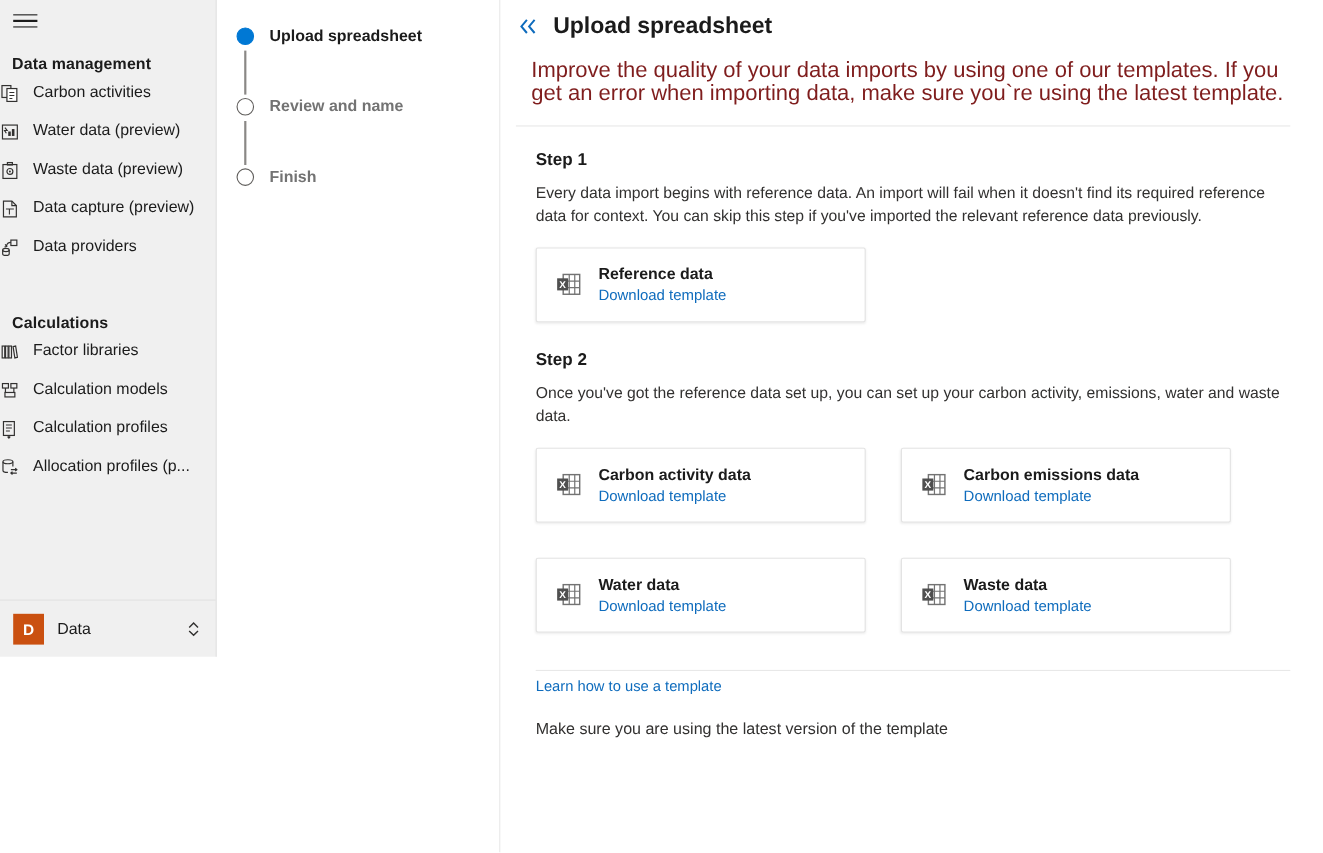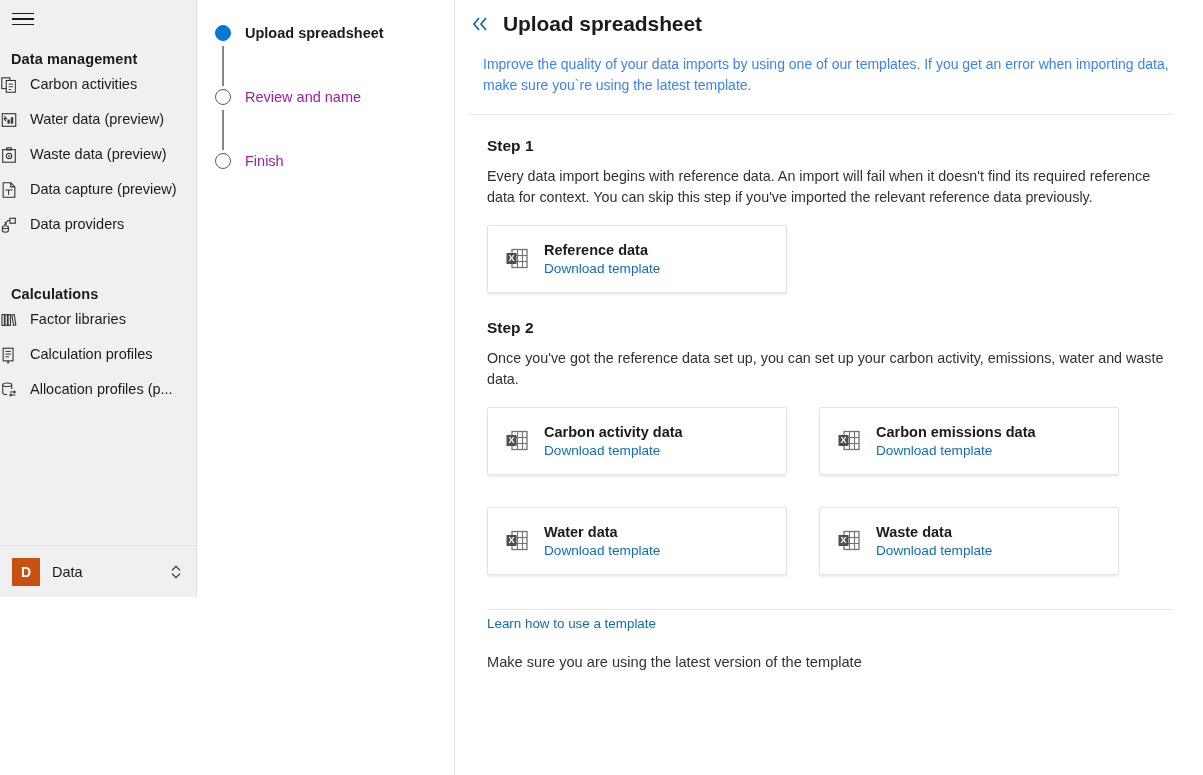--- a/index.html
+++ b/index.html
@@ -68,36 +68,36 @@
     width: 258px; flex: 0 0 258px; height: 775px;
     background: #ffffff; border-right: 1px solid #e1e1e1;
     padding: 22px 0 0 18px;
   }
   .step-row { display: flex; align-items: flex-start; gap: 14px; height: 24px; }
   .step-dot-outer {
     width: 16px; height: 16px; flex: 0 0 16px; margin-top: 3px;
     border-radius: 50%; border: 1.5px solid #605e5c; background: #ffffff;
   }
   .step-dot-outer.active { background: #0078d4; border-color: #0078d4; }
-  .step-label { font-size: 14.5px; color: #a21caf; line-height: 22px; }
+  .step-label { font-size: 14.5px; color: #737373; line-height: 22px; font-weight: bold; }
   .step-label.active { color: #1b1b1b; font-weight: bold; }
   .step-conn { width: 16px; display: flex; justify-content: center; height: 40px; }
   .step-conn i { display: block; width: 1.3px; height: 100%; background: #8a8886; }
 
   
   .main {
     flex: 1; height: 775px; display: flex; flex-direction: column;
     background: #ffffff; min-width: 0;
   }
   .main-head { padding: 12px 30px 0 14px; }
   .title-row { display: flex; align-items: center; gap: 12px; }
   .back-chevrons { width: 22px; height: 22px; cursor: pointer; flex: 0 0 22px; }
   .page-title { font-size: 21px; color: #1b1b1b; font-weight: bold; letter-spacing: -0.1px; }
   .intro {
-    margin: 18px 0 0 14px; font-size: 14px; color: #3b82f6;
+    margin: 18px 0 0 14px; font-size: 20px; color: #7f1d1d;
     line-height: 21px; max-width: 700px;
   }
   .head-divider { height: 1px; background: #e8e8e8; margin-top: 18px; }
 
   .body-scroll { flex: 1; overflow: hidden; padding: 16px 30px 0 32px; }
   .section-title {
     font-size: 15.5px; font-weight: bold; color: #1b1b1b; margin-top: 6px;
   }
   .section-desc {
     font-size: 14.3px; color: #323130; line-height: 21px; margin-top: 11px;
@@ -221,20 +221,30 @@
       <div class="nav-item">
         <svg class="nav-icon" viewBox="0 0 20 20">
           <rect x="2.2" y="4" width="2.6" height="12" fill="none" stroke="#323130" stroke-width="1.2"></rect>
           <rect x="5.6" y="4" width="2.6" height="12" fill="none" stroke="#323130" stroke-width="1.2"></rect>
           <rect x="9" y="4" width="2.6" height="12" fill="none" stroke="#323130" stroke-width="1.2"></rect>
           <path d="M13.2 4.6 L15.8 4 L17.6 15.4 L15 16 Z" fill="none" stroke="#323130" stroke-width="1.2"></path>
         </svg>
         <span class="nav-label">Factor libraries</span>
       </div>
 
+      <div class="nav-item">
+        <svg class="nav-icon" viewBox="0 0 20 20">
+          <rect x="2.5" y="3" width="6" height="4.5" fill="none" stroke="#323130" stroke-width="1.2"></rect>
+          <rect x="11" y="3" width="6" height="4.5" fill="none" stroke="#323130" stroke-width="1.2"></rect>
+          <rect x="5" y="12" width="10" height="4.5" fill="none" stroke="#323130" stroke-width="1.2"></rect>
+          <line x1="5.5" y1="7.5" x2="5.5" y2="12" stroke="#323130" stroke-width="1.2"></line>
+          <line x1="14" y1="7.5" x2="14" y2="12" stroke="#323130" stroke-width="1.2"></line>
+        </svg>
+        <span class="nav-label">Calculation models</span>
+      </div>
 
       <div class="nav-item">
         <svg class="nav-icon" viewBox="0 0 20 20">
           <rect x="3.5" y="2.5" width="11" height="14" fill="none" stroke="#323130" stroke-width="1.2"></rect>
           <line x1="6" y1="6" x2="12" y2="6" stroke="#323130" stroke-width="1.1"></line>
           <line x1="6" y1="9" x2="12" y2="9" stroke="#323130" stroke-width="1.1"></line>
           <line x1="6" y1="12" x2="10" y2="12" stroke="#323130" stroke-width="1.1"></line>
           <path d="M9 16.5 L9 19 M7.6 17.8 L9 19.2 L10.4 17.8" fill="none" stroke="#323130" stroke-width="1.1"></path>
         </svg>
         <span class="nav-label">Calculation profiles</span>

